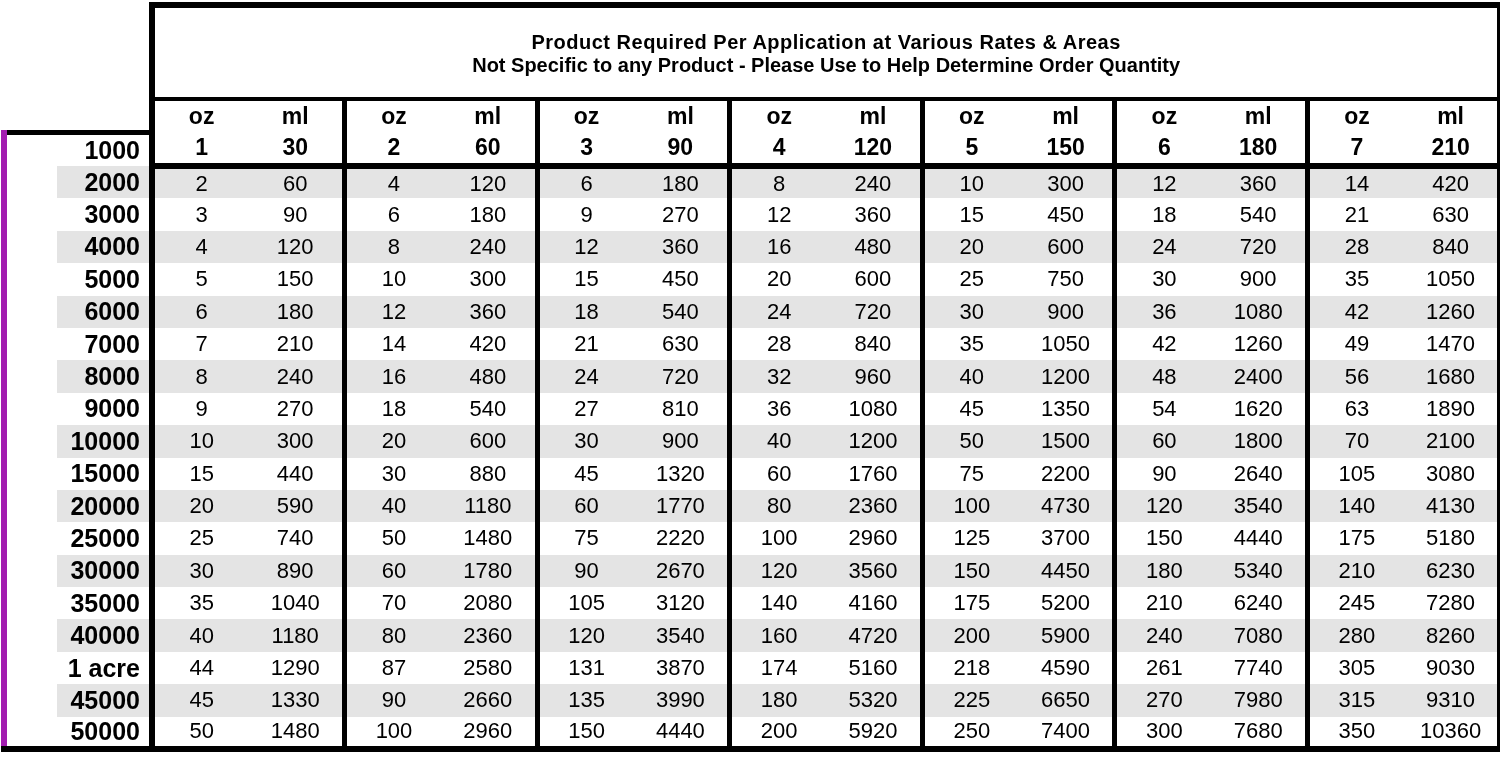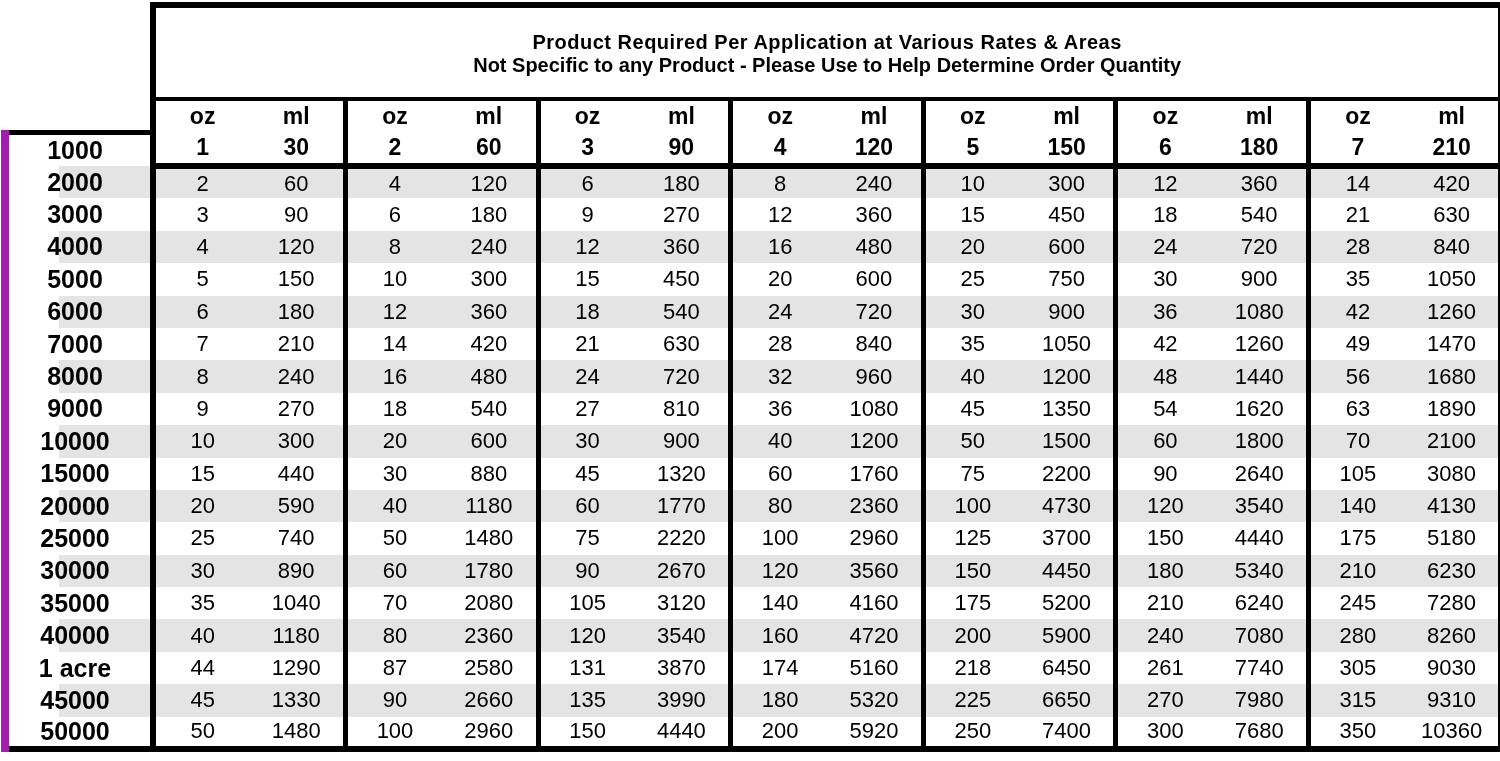--- a/index.html
+++ b/index.html
@@ -47,22 +47,22 @@
 
   td.val {
     height:32.4px; text-align:center; font-size:22px; background:#fff;
   }
   tr.rate-row td.hdr-val {
     font-weight:bold; font-size:23px; height:34px;
     border-bottom:6px solid #000;
   }
 
   td.area-label {
-    text-align:center; padding-right:9px; font-weight:bold; font-size:25px;
-    border-left:8px solid #a21caf; background:#fff; height:32.4px;
+    text-align:right; padding-right:9px; font-weight:bold; font-size:25px;
+    border-left:6px solid #a21caf; background:#fff; height:32.4px;
   }
   tr.rate-row td.area-label { border-top:5px solid #000; height:34px; }
 
   tr.shaded td.val { background:#e4e4e4; }
   tr.shaded td.area-label {
     background:linear-gradient(to right, #ffffff 0px, #ffffff 50px, #e4e4e4 50px);
     margin-top:10px;
   }
 
   tr.last-row td.val, tr.last-row td.area-label { border-bottom:6px solid #000; }
@@ -244,21 +244,21 @@
           <td class="val">240</td>
           <td class="val pair-start">16</td>
           <td class="val">480</td>
           <td class="val pair-start">24</td>
           <td class="val">720</td>
           <td class="val pair-start">32</td>
           <td class="val">960</td>
           <td class="val pair-start">40</td>
           <td class="val">1200</td>
           <td class="val pair-start">48</td>
-          <td class="val">1440</td>
+          <td class="val">2400</td>
           <td class="val pair-start">56</td>
           <td class="val last-col">1680</td>
         </tr>
         <tr class="">
           <td class="area-label">9000</td>
           <td class="val pair-start first-col">9</td>
           <td class="val">270</td>
           <td class="val pair-start">18</td>
           <td class="val">540</td>
           <td class="val pair-start">27</td>
@@ -395,21 +395,21 @@
           <td class="area-label">1 acre</td>
           <td class="val pair-start first-col">44</td>
           <td class="val">1290</td>
           <td class="val pair-start">87</td>
           <td class="val">2580</td>
           <td class="val pair-start">131</td>
           <td class="val">3870</td>
           <td class="val pair-start">174</td>
           <td class="val">5160</td>
           <td class="val pair-start">218</td>
-          <td class="val">6450</td>
+          <td class="val">4590</td>
           <td class="val pair-start">261</td>
           <td class="val">7740</td>
           <td class="val pair-start">305</td>
           <td class="val last-col">9030</td>
         </tr>
         <tr class="shaded">
           <td class="area-label">45000</td>
           <td class="val pair-start first-col">45</td>
           <td class="val">1330</td>
           <td class="val pair-start">90</td>

